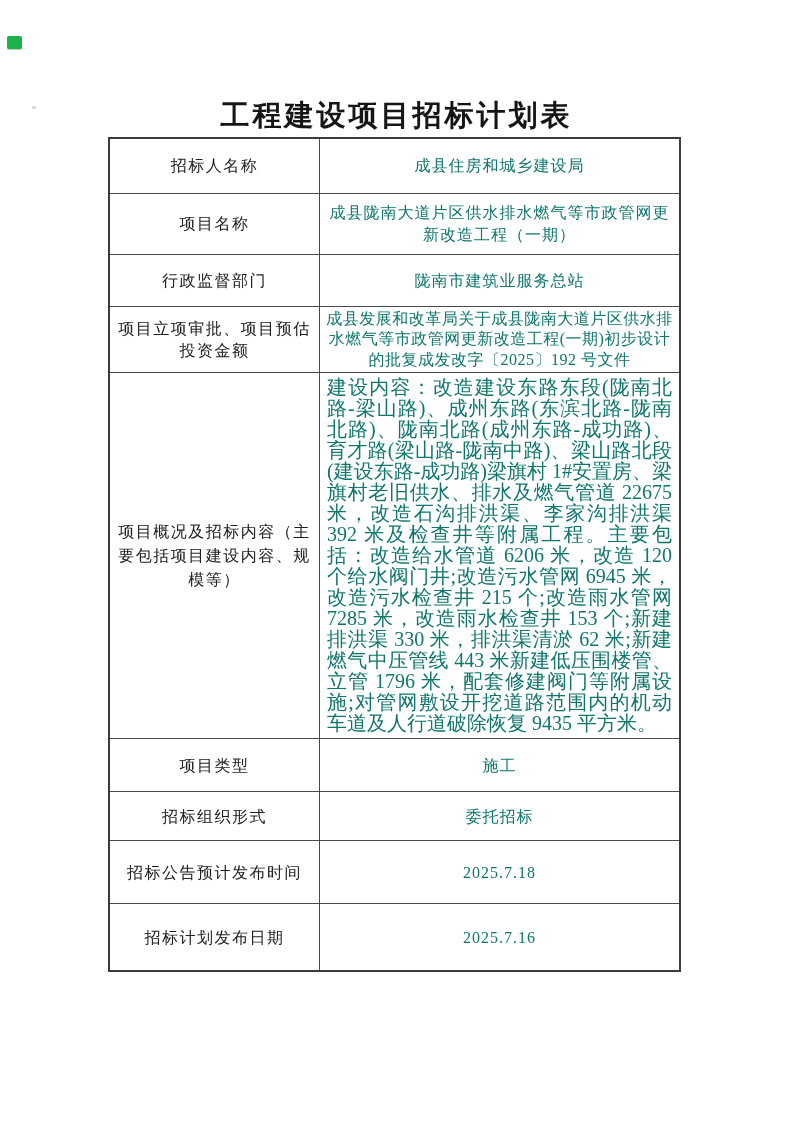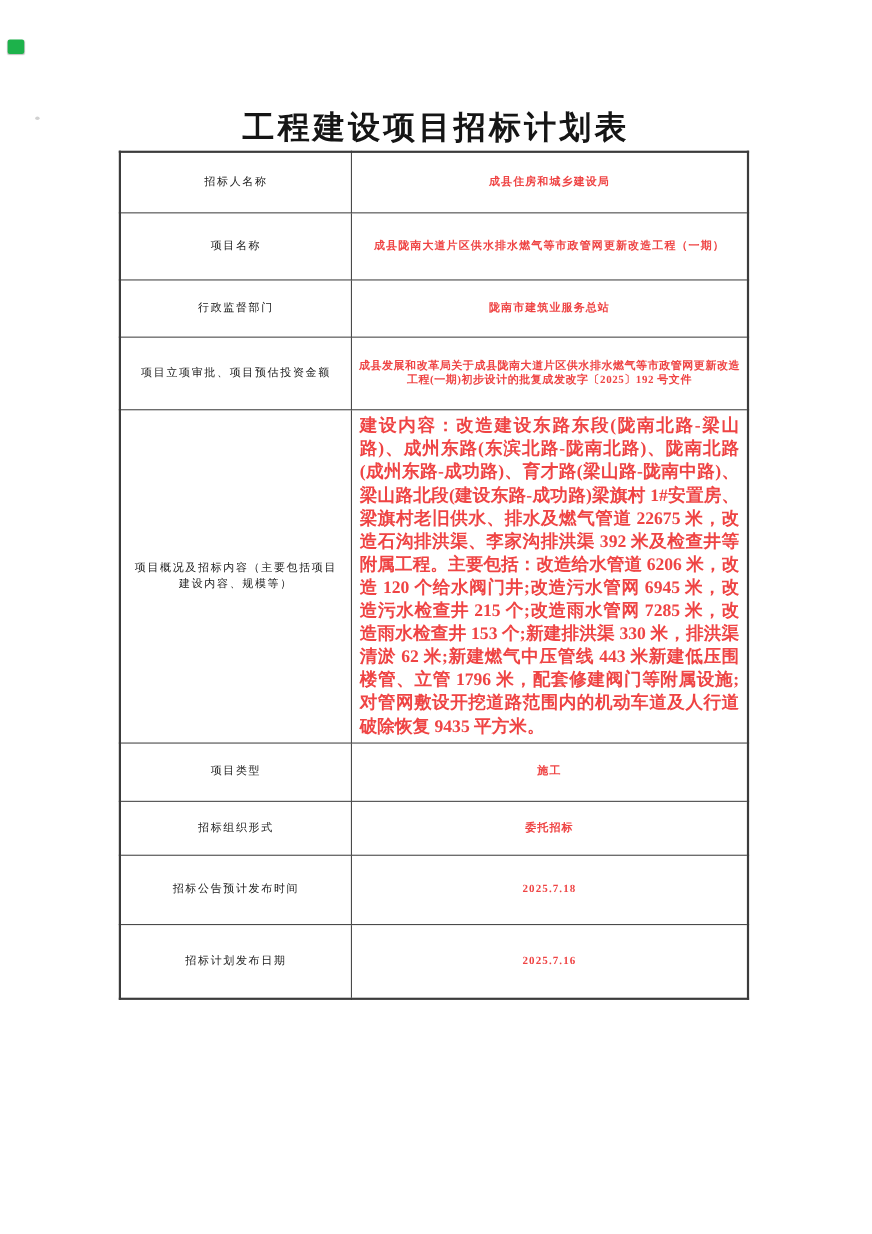--- a/index.html
+++ b/index.html
@@ -30,54 +30,53 @@
   table.doc-table{
     position:absolute;left:108px;top:137px;
     width:573px;
     border-collapse:collapse;
     table-layout:fixed;
   }
   table.doc-table{border:2px solid #3c3c3c;}
   .doc-table td{
     border:1px solid #4a4a4a;
     vertical-align:middle;
-    font-size:10px;
+    font-size:16px;
     line-height:1.35;
     padding:2px 8px;
   }
   .doc-table td.label-cell{
     width:193px;
     text-align:center;
     letter-spacing:1.5px;
     color:#202020;
   }
   .doc-table td.value-cell{
     text-align:center;
     letter-spacing:1px;
-    color:#ef4444;
-    font-weight:bold;
+    color:#0f766e;
   }
   
   tr.r0 td{height:50px;}
   tr.r1 td{height:56px;}
   tr.r2 td{height:47px;}
   tr.r3 td{height:61px;}
   tr.r4 td{height:274px;}
   tr.r5 td{height:48px;margin-left:41px;}
   tr.r6 td{height:56px;}
   tr.r7 td{height:44px;margin-left:32px;}
   tr.r8 td{height:55px;}
   tr.r9 td{height:58px;}
   tr.r10 td{height:62px;}
   tr.r3 td.value-cell{letter-spacing:.5px;line-height:1.28;padding:2px 6px;}
   tr.r4 td.value-cell{
     text-align:justify;
     letter-spacing:0;
     line-height:21px;
-    font-size:16px;
+    font-size:20px;
     padding:4px 7px;
     vertical-align:middle;
   }
   tr.r4 td.label-cell{line-height:1.5;}
 </style>
 </head>
 <body>
 
 <div class="page">
 

